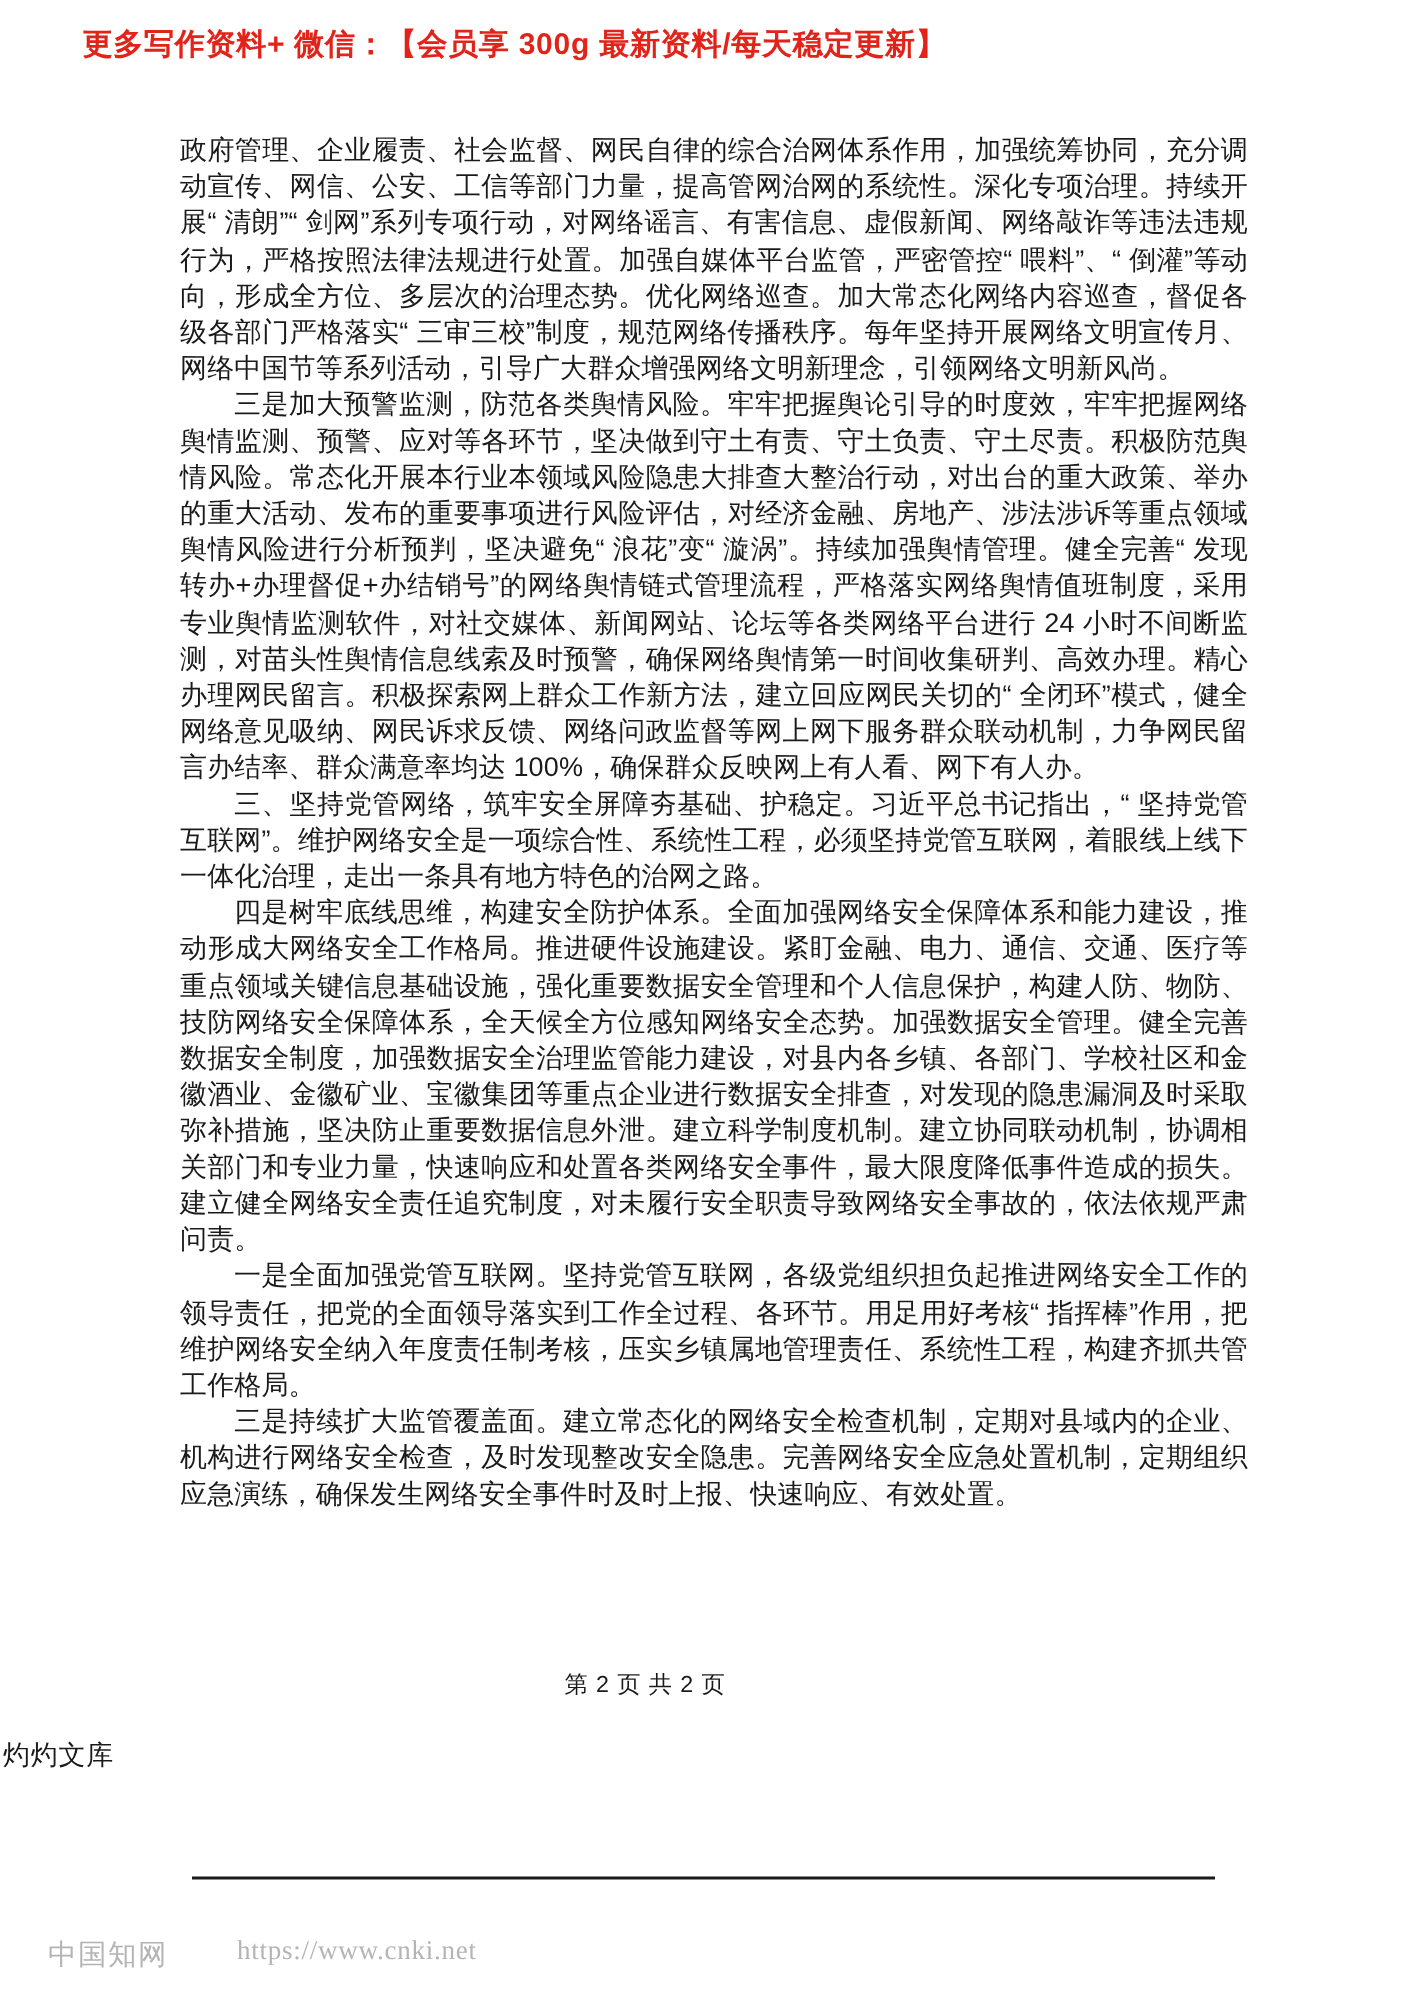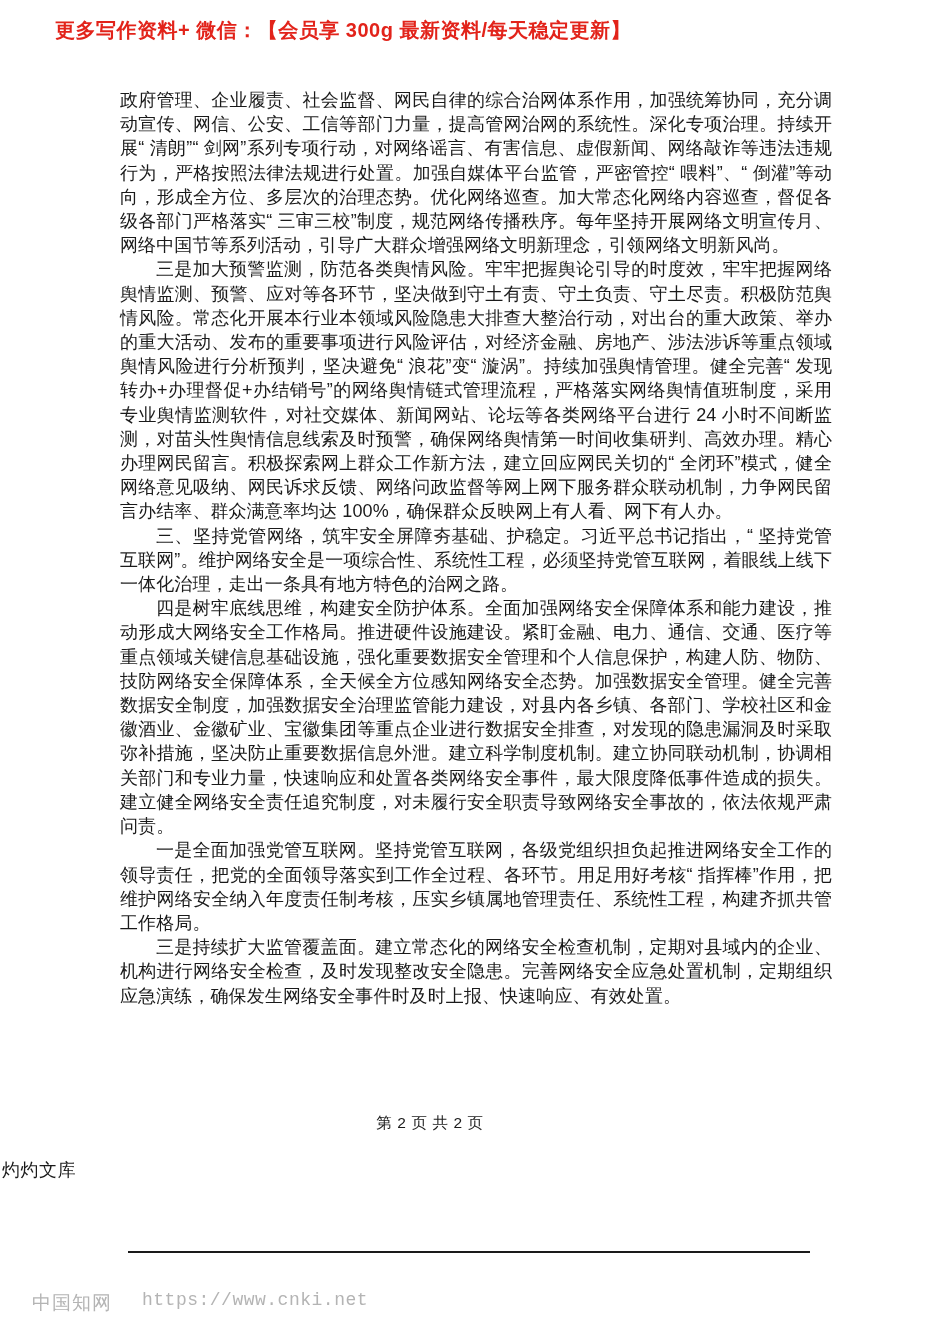--- a/index.html
+++ b/index.html
@@ -98,24 +98,24 @@
     display: flex;
     align-items: flex-start;
   }
   .footer-brand .cn-name {
     font-family: "DejaVu Serif", "Liberation Serif", serif;
     font-size: 19px;
     color: #b4b4b4;
     letter-spacing: 1px;
   }
   .footer-brand .cn-url {
-    font-family: Liberation Mono, monospace;
+    font-family: Liberation Serif, serif;
     font-size: 18px;
     color: #b4b4b4;
-    margin-left: 30px;
+    margin-left: 46px;
     letter-spacing: 0.5px;
   }
 </style>
 </head>
 <body>
 
 <div class="page">
 
   <div class="promo-header">更多写作资料+ 微信：【会员享 300g 最新资料/每天稳定更新】</div>
 

